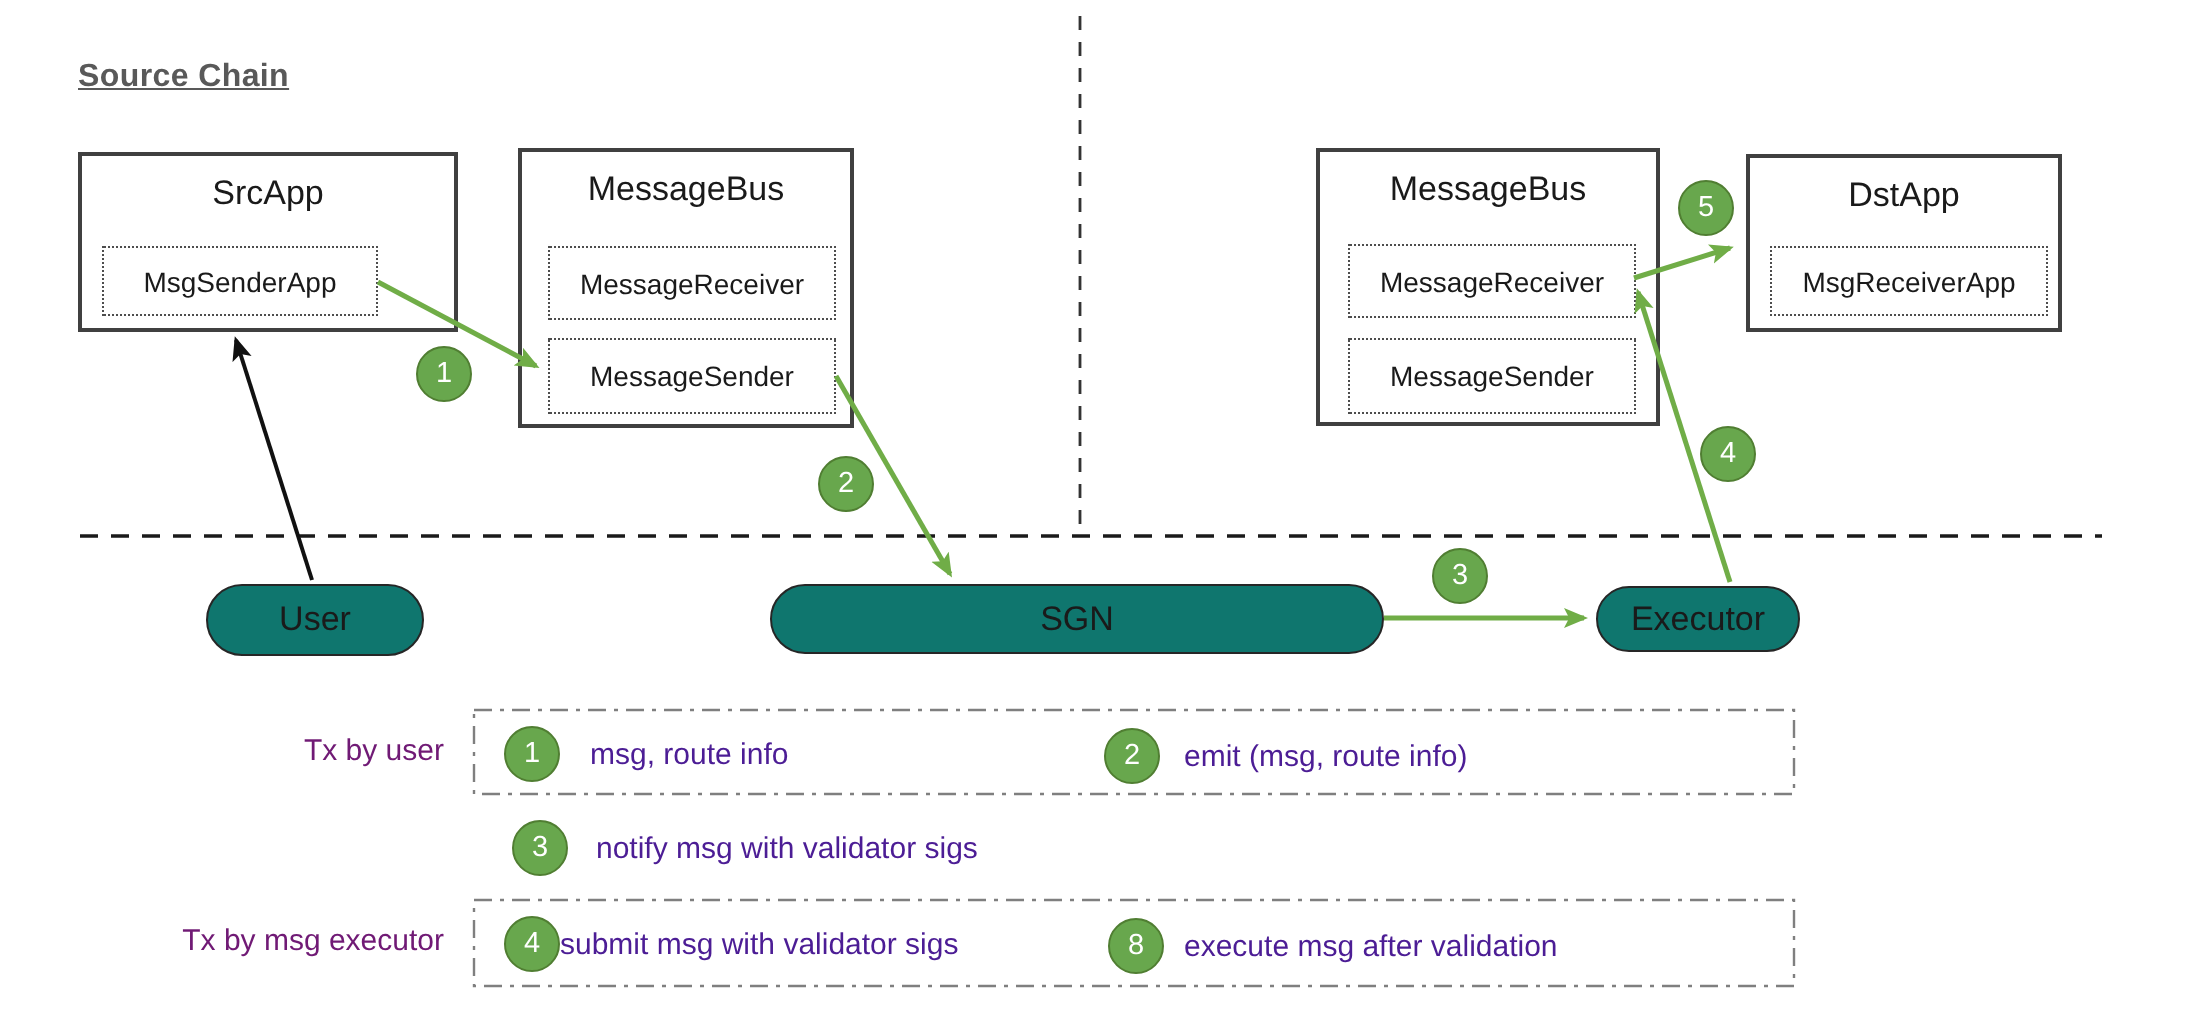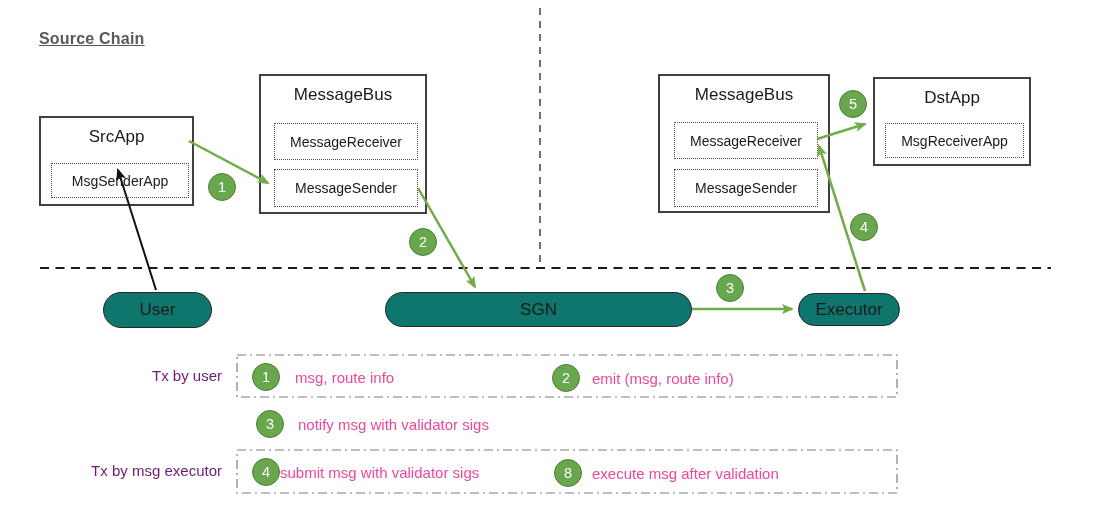--- a/index.html
+++ b/index.html
@@ -47,31 +47,31 @@
     background:var(--badge-fill);border:1.5px solid var(--badge-border);
     box-sizing:border-box;display:flex;align-items:center;justify-content:center;
     color:#ffffff;font-size:14.5px;z-index:3;
   }
   .legend-label{
     position:absolute;width:140px;height:28px;display:flex;align-items:center;
     justify-content:flex-end;font-size:15px;color:#701a75;z-index:1;
   }
   .legend-text{
     position:absolute;height:28px;display:flex;align-items:center;
-    font-size:15px;color:#ec4899;z-index:3;text-align:center;
+    font-size:15px;color:#4c1d95;z-index:3;text-align:center;
   }
 </style>
 </head>
 <body>
 
 <div id="canvas">
 
   <div class="chain-title" style="left:39px;top:30px;">Source Chain</div>
 
-  <div class="outer-box" style="left:39px;top:76px;width:155px;height:90px;margin-top:40px;">
+  <div class="outer-box" style="left:39px;top:76px;width:190px;height:90px;">
     <div class="box-title">SrcApp</div>
     <div class="sub-box" style="left:10px;top:45px;width:138px;height:35px;">MsgSenderApp</div>
   </div>
 
   <div class="outer-box" style="left:259px;top:74px;width:168px;height:140px;">
     <div class="box-title">MessageBus</div>
     <div class="sub-box" style="left:13px;top:47px;width:144px;height:37px;">MessageReceiver</div>
     <div class="sub-box" style="left:13px;top:93px;width:144px;height:38px;">MessageSender</div>
   </div>
 

